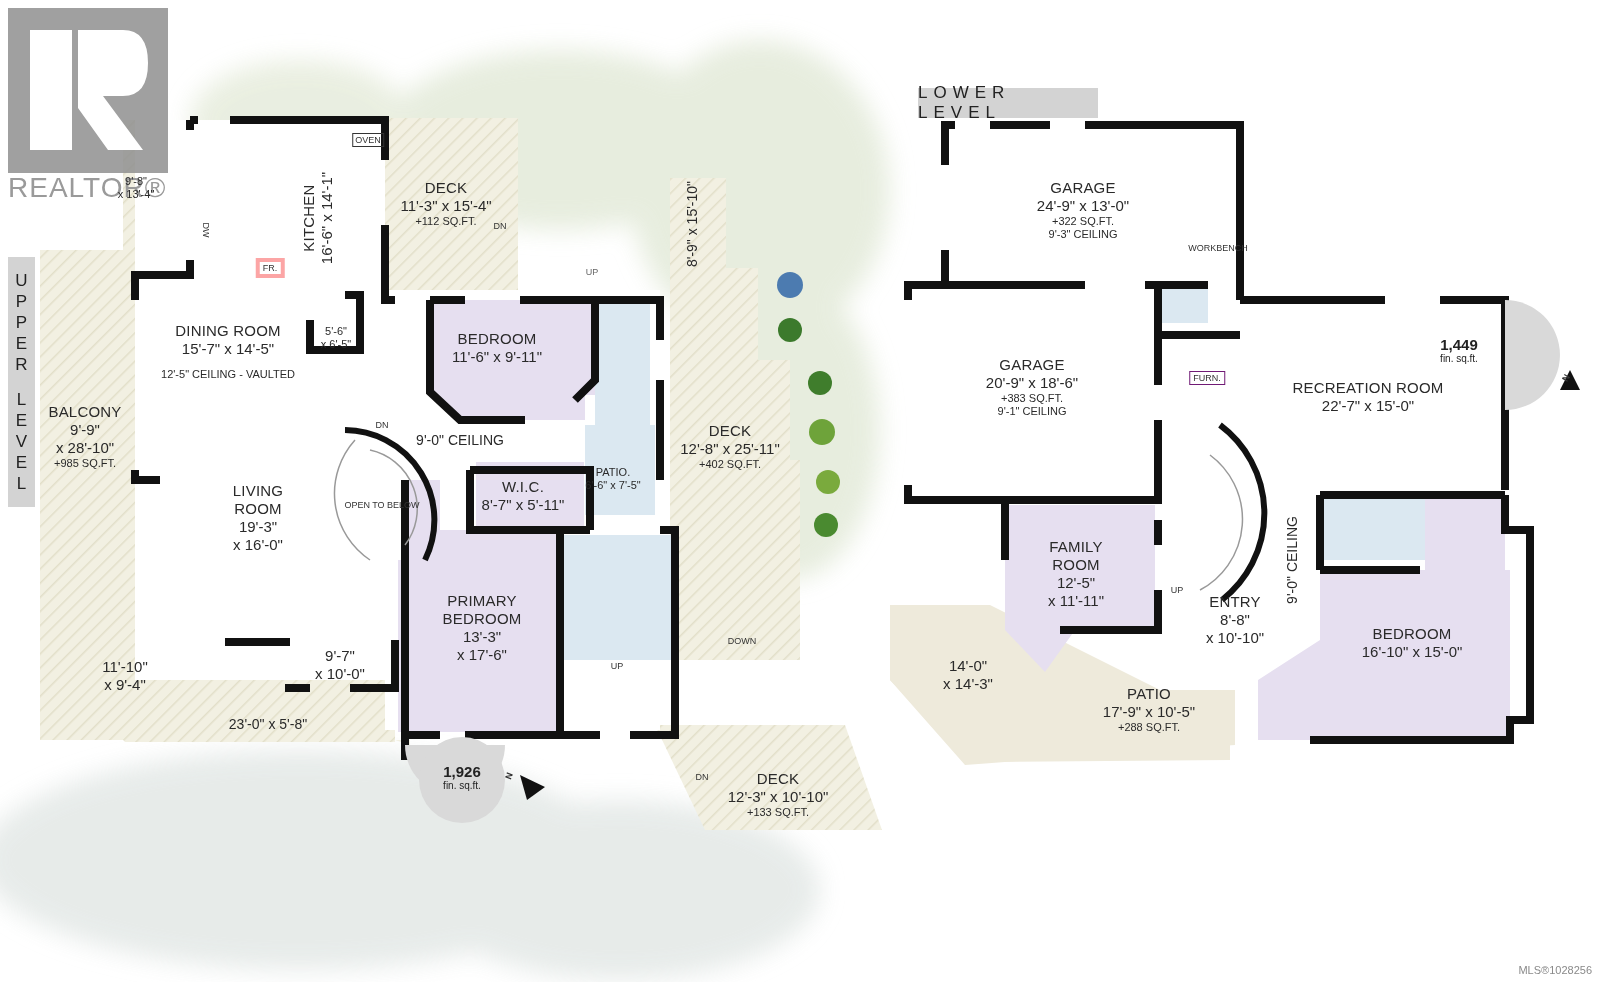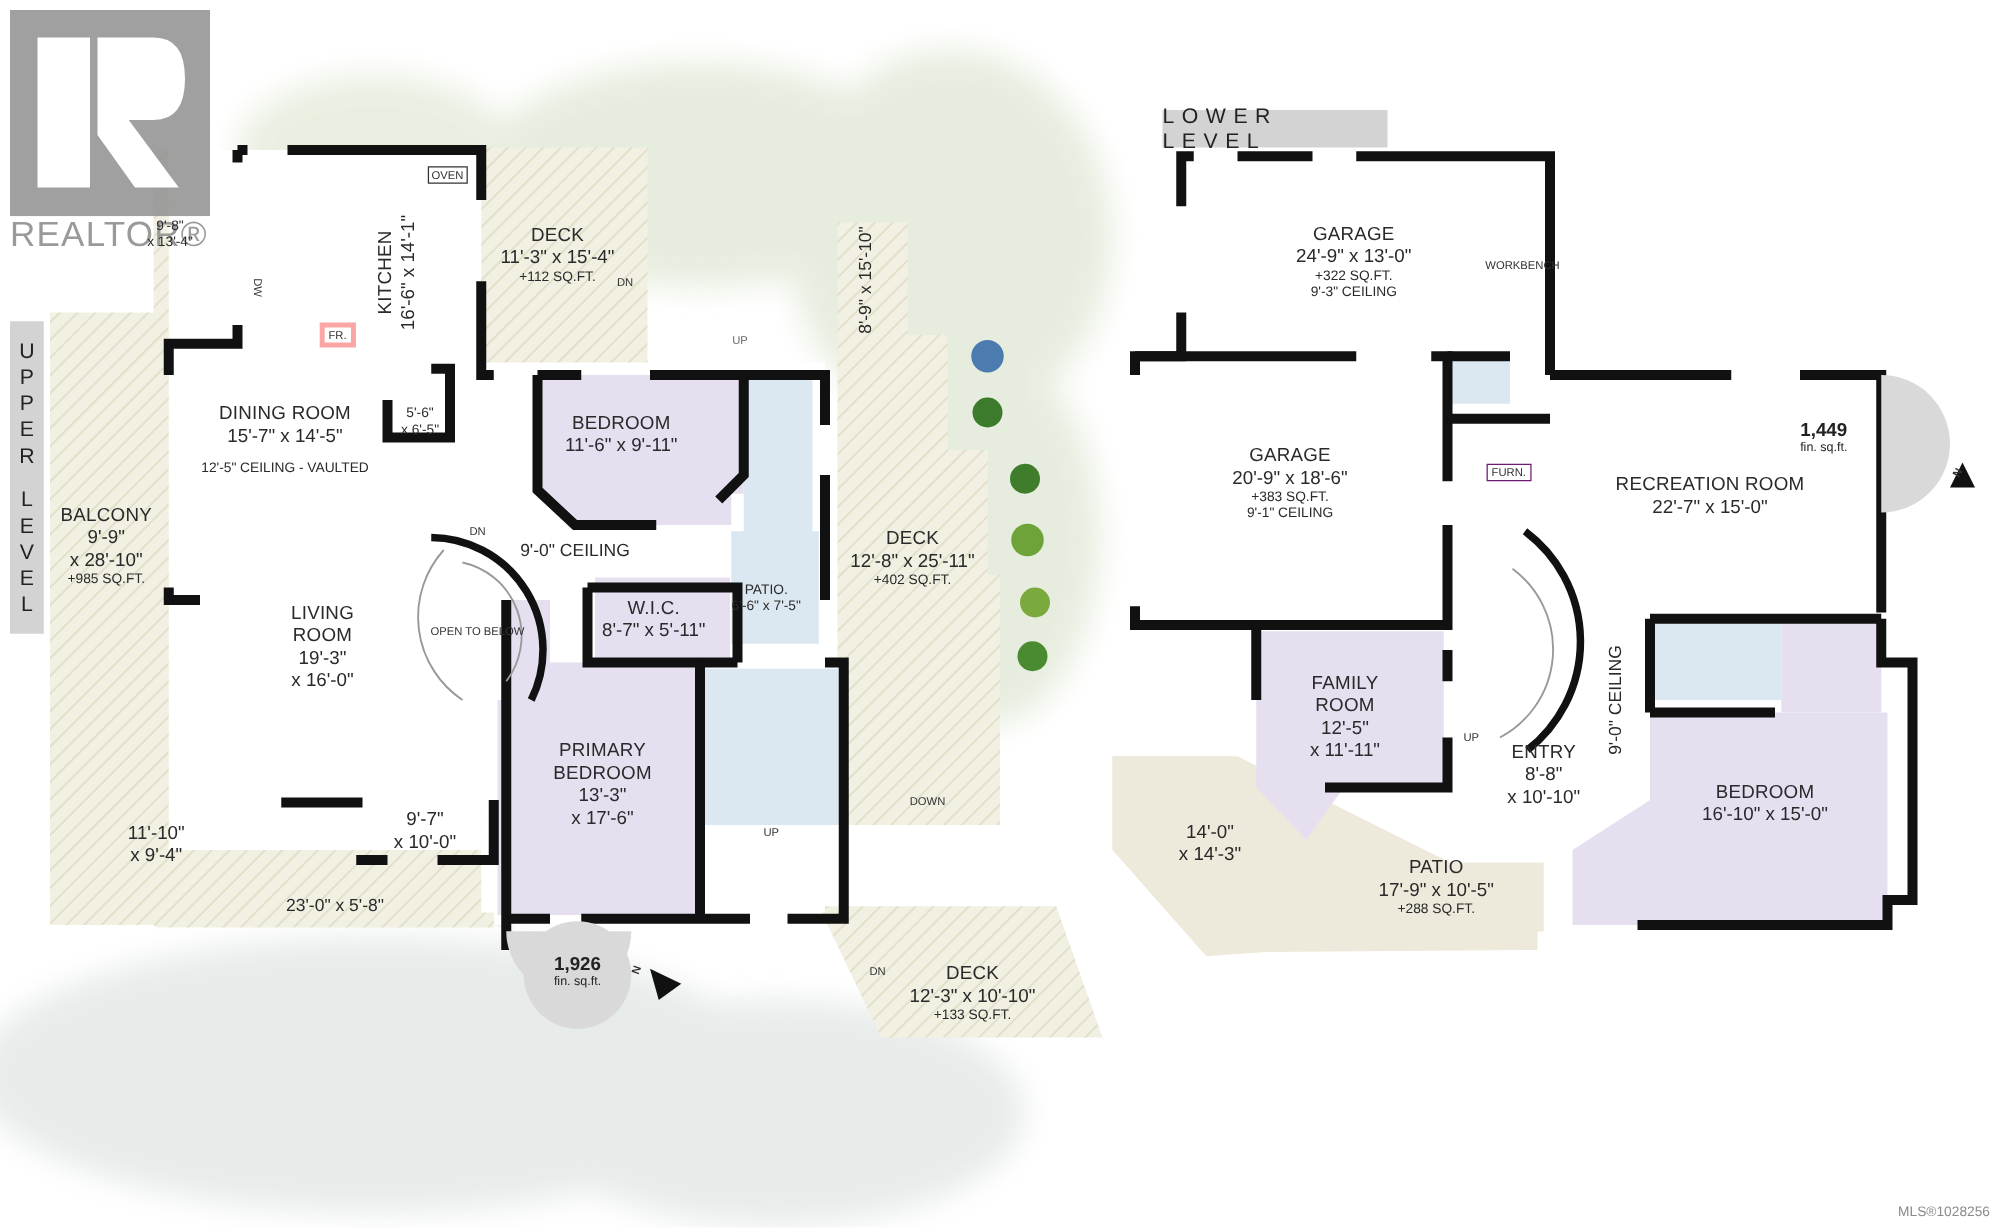--- a/index.html
+++ b/index.html
@@ -14,33 +14,33 @@
     position: absolute; text-align: center; color: #2a2a2a;
     font-size: 14px; line-height: 1.2; white-space: nowrap;
     transform: translate(-50%, -50%);
   }
   .lbl .name { font-size: 15px; letter-spacing: 0.2px; }
   .lbl .dim { font-size: 15px; }
   .lbl .sqft { font-size: 11px; }
   .lbl .ceil { font-size: 11px; }
   .small { font-size: 11px !important; }
   .vert { transform: translate(-50%, -50%) rotate(-90deg); }
-  .vert-cw { transform: translate(-50%, -50%) rotate(90deg); }
+  .vert-cw { transform: translate(-50%, -50%) rotate(90deg); margin-top: 36px; }
   .level-tag {
     position: absolute; background: #d3d3d3; color: #222;
     font-size: 17px; letter-spacing: 6px;
   }
   .level-upper {
     left: 8px; top: 257px; width: 27px; height: 250px;
     display: flex; flex-direction: column; align-items: center; justify-content: center;
     letter-spacing: 0; line-height: 21px;
   }
   .level-lower {
     left: 918px; top: 88px; width: 180px; height: 30px;
-    display: flex; align-items: center; justify-content: center; margin-left: 12px;
+    display: flex; align-items: center; justify-content: center;
   }
   .sqft-badge {
     position: absolute; text-align: center; color: #222;
     transform: translate(-50%, -50%);
   }
   .sqft-badge .num { font-size: 15px; font-weight: bold; }
   .sqft-badge .unit { font-size: 10px; text-align: center; }
   .realtor-logo {
     position: absolute; left: 8px; top: 8px; width: 160px; height: 165px;
   }
@@ -201,21 +201,21 @@
   <span>V</span>
   <span>E</span>
   <span>L</span>
 </div>
 <div class="level-tag level-lower">LOWER LEVEL</div>
 
 <div class="lbl small" style="left:136px;top:188px">
   <div>9'-8"</div>
   <div>x 13'-4"</div>
 </div>
-<div class="tiny" style="left:358px;top:140px;border:1px solid #333;padding:1px 2px">OVEN</div>
+<div class="tiny" style="left:368px;top:140px;border:1px solid #333;padding:1px 2px">OVEN</div>
 <div class="tiny" style="left:270px;top:268px;border:4px solid #fca5a5;padding:1px 3px">FR.</div>
 <div class="tiny" style="left:206px;top:230px;transform:translate(-50%,-50%) rotate(90deg)">DW</div>
 
 <div class="lbl vert" style="left:318px;top:218px">
   <div class="name">KITCHEN</div>
   <div class="dim">16'-6" x 14'-1"</div>
 </div>
 
 <div class="lbl" style="left:446px;top:204px">
   <div class="name">DECK</div>

